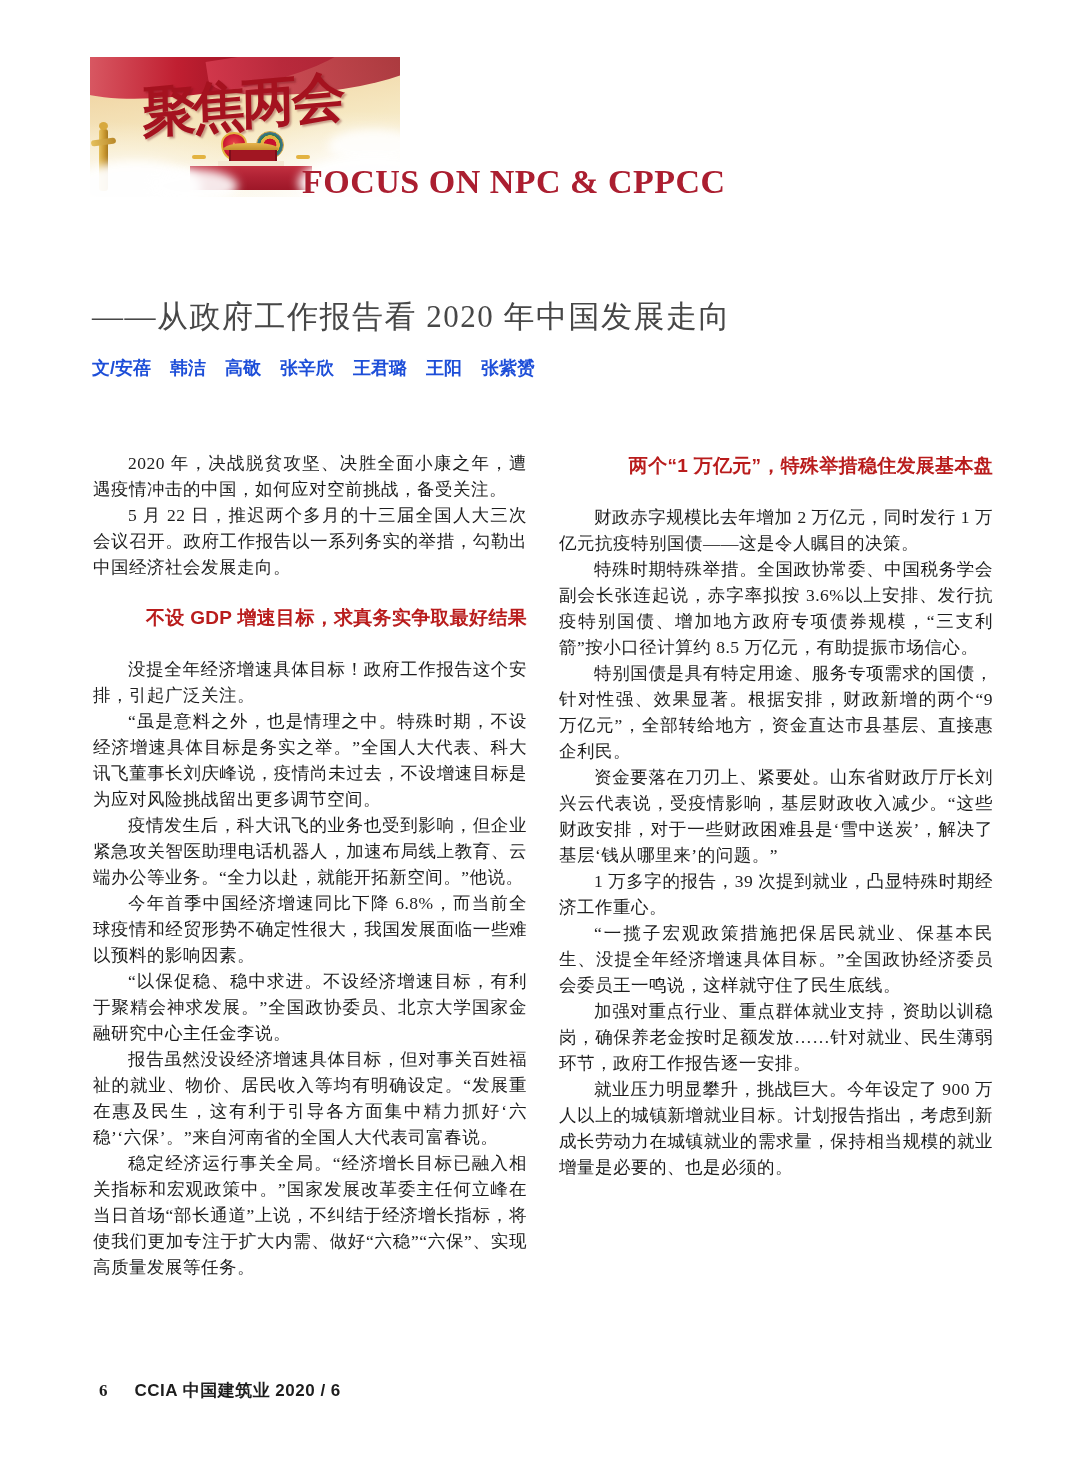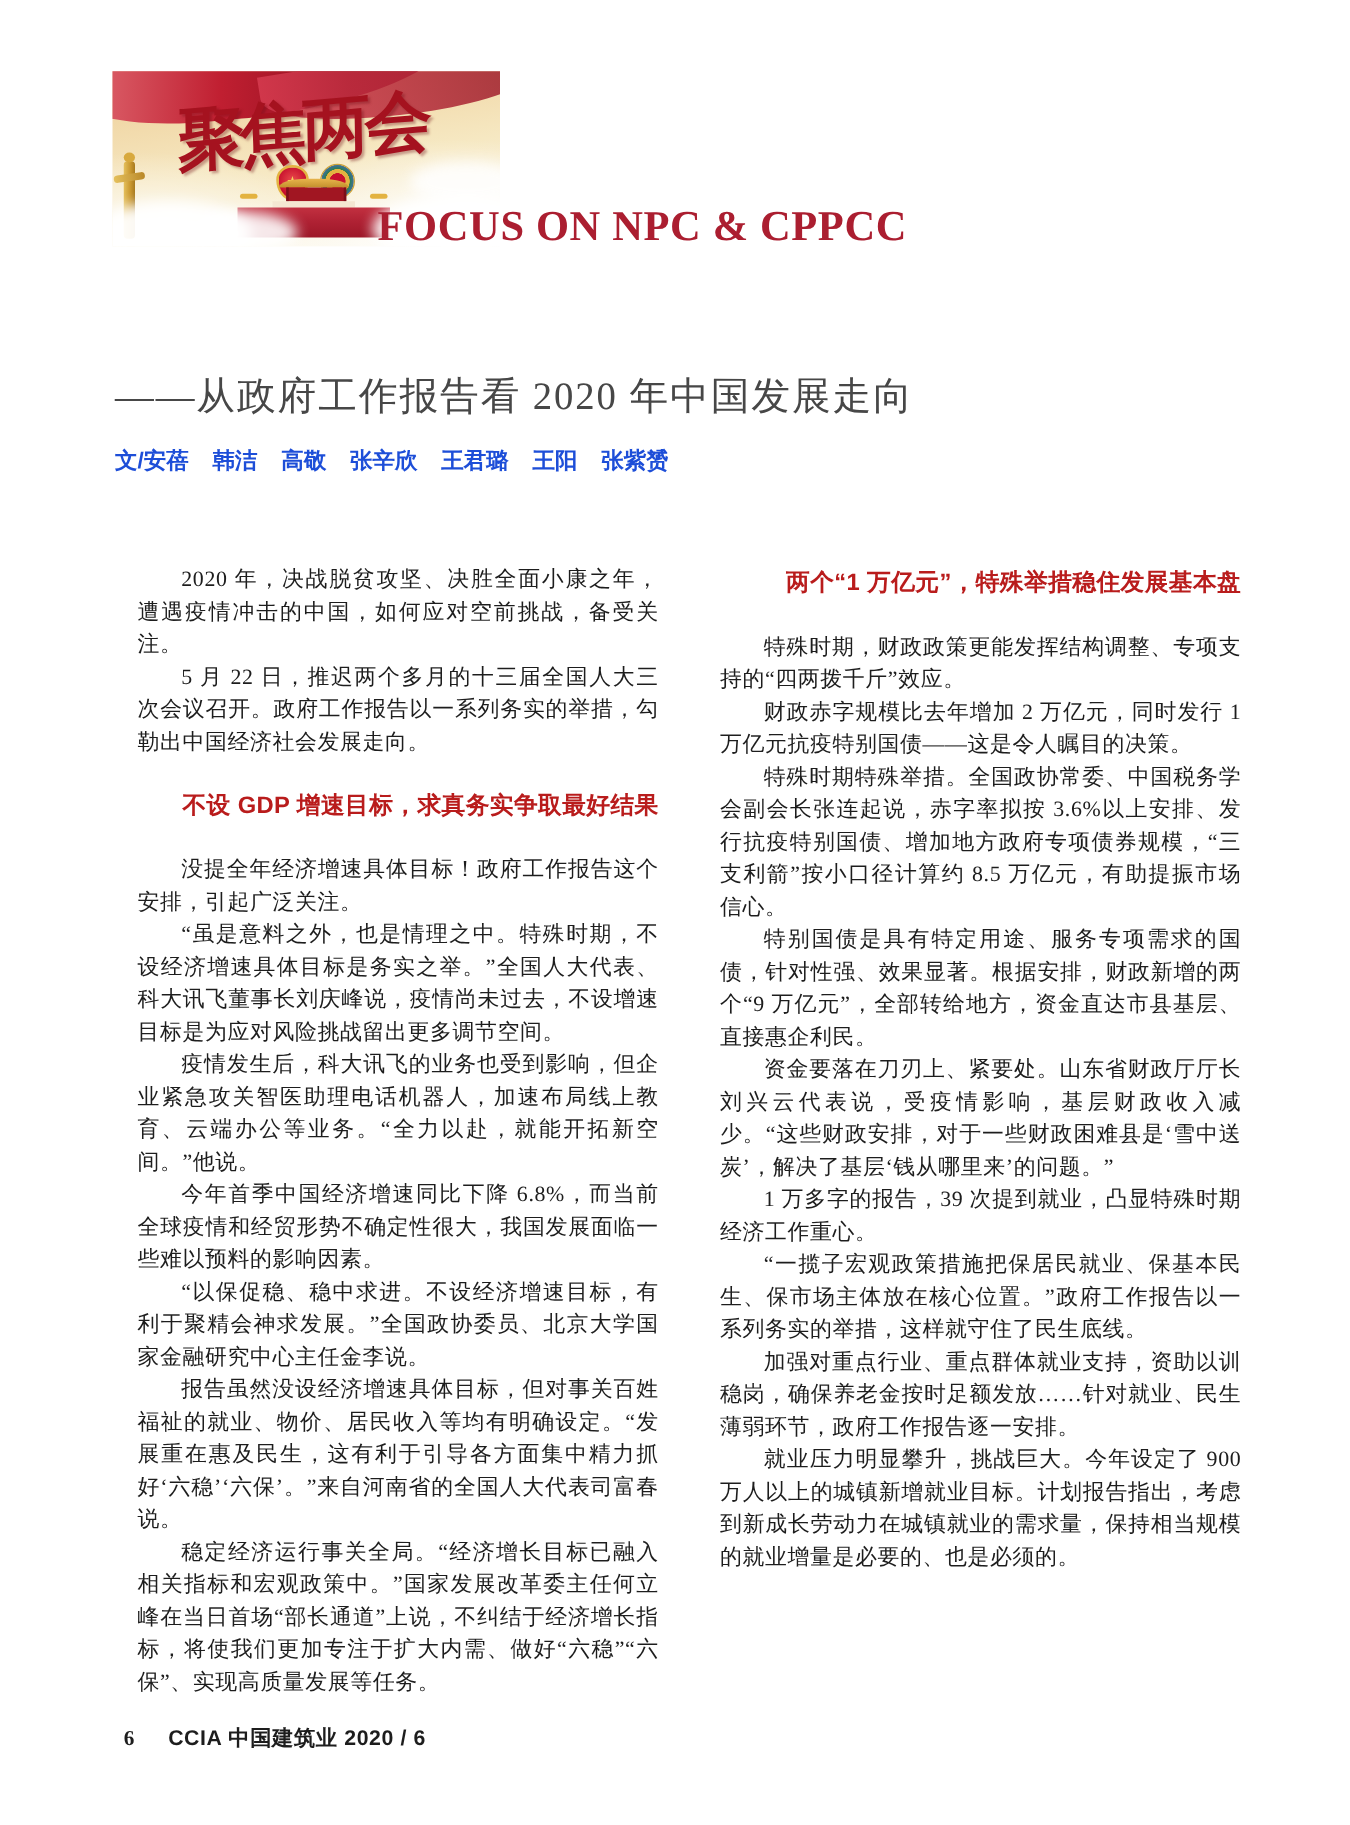--- a/index.html
+++ b/index.html
@@ -121,21 +121,21 @@
     font-family:"Liberation Sans","DejaVu Sans",sans-serif;
     font-size:18px; font-weight:700; color:#1d4ed8;
     word-spacing:14px; white-space:nowrap;
   }
 
   
   .columns {
     position:absolute; left:93px; top:450px; width:900px;
     display:flex; gap:32px; align-items:flex-start;
   }
-  .col { width:434px;margin-left:17px; }
+  .col { width:434px; }
   .body-p {
     margin:0; text-indent:2em;
     font-size:17.5px; line-height:26px;
     text-align:justify; letter-spacing:0.5px; color:#1d1d1d;
     font-family:"Liberation Serif","DejaVu Serif",serif;
   }
   .col-h {
     margin:25px 0;
     font-family:"Liberation Sans","DejaVu Sans",sans-serif;
     font-size:19px; font-weight:700; text-align:right;
@@ -190,27 +190,26 @@
       <p class="body-p">没提全年经济增速具体目标！政府工作报告这个安排，引起广泛关注。</p>
       <p class="body-p">“虽是意料之外，也是情理之中。特殊时期，不设经济增速具体目标是务实之举。”全国人大代表、科大讯飞董事长刘庆峰说，疫情尚未过去，不设增速目标是为应对风险挑战留出更多调节空间。</p>
       <p class="body-p">疫情发生后，科大讯飞的业务也受到影响，但企业紧急攻关智医助理电话机器人，加速布局线上教育、云端办公等业务。“全力以赴，就能开拓新空间。”他说。</p>
       <p class="body-p">今年首季中国经济增速同比下降 6.8%，而当前全球疫情和经贸形势不确定性很大，我国发展面临一些难以预料的影响因素。</p>
       <p class="body-p">“以保促稳、稳中求进。不设经济增速目标，有利于聚精会神求发展。”全国政协委员、北京大学国家金融研究中心主任金李说。</p>
       <p class="body-p">报告虽然没设经济增速具体目标，但对事关百姓福祉的就业、物价、居民收入等均有明确设定。“发展重在惠及民生，这有利于引导各方面集中精力抓好‘六稳’‘六保’。”来自河南省的全国人大代表司富春说。</p>
       <p class="body-p">稳定经济运行事关全局。“经济增长目标已融入相关指标和宏观政策中。”国家发展改革委主任何立峰在当日首场“部长通道”上说，不纠结于经济增长指标，将使我们更加专注于扩大内需、做好“六稳”“六保”、实现高质量发展等任务。</p>
     </section>
     <section class="col">
       <h3 class="col-h">两个“1 万亿元”，特殊举措稳住发展基本盘</h3>
-      <p class="body-p">特殊时期，财政政策更能发挥结构调整、专项支持的“四两拨千斤”效应。</p>
       <p class="body-p">财政赤字规模比去年增加 2 万亿元，同时发行 1 万亿元抗疫特别国债——这是令人瞩目的决策。</p>
       <p class="body-p">特殊时期特殊举措。全国政协常委、中国税务学会副会长张连起说，赤字率拟按 3.6%以上安排、发行抗疫特别国债、增加地方政府专项债券规模，“三支利箭”按小口径计算约 8.5 万亿元，有助提振市场信心。</p>
       <p class="body-p">特别国债是具有特定用途、服务专项需求的国债，针对性强、效果显著。根据安排，财政新增的两个“9 万亿元”，全部转给地方，资金直达市县基层、直接惠企利民。</p>
       <p class="body-p">资金要落在刀刃上、紧要处。山东省财政厅厅长刘兴云代表说，受疫情影响，基层财政收入减少。“这些财政安排，对于一些财政困难县是‘雪中送炭’，解决了基层‘钱从哪里来’的问题。”</p>
       <p class="body-p">1 万多字的报告，39 次提到就业，凸显特殊时期经济工作重心。</p>
-      <p class="body-p">“一揽子宏观政策措施把保居民就业、保基本民生、保市场主体放在核心位置。”政府工作报告以一系列务实的举措，这样就守住了民生底线。</p>
+      <p class="body-p">“一揽子宏观政策措施把保居民就业、保基本民生、没提全年经济增速具体目标。”全国政协经济委员会委员王一鸣说，这样就守住了民生底线。</p>
       <p class="body-p">加强对重点行业、重点群体就业支持，资助以训稳岗，确保养老金按时足额发放……针对就业、民生薄弱环节，政府工作报告逐一安排。</p>
       <p class="body-p">就业压力明显攀升，挑战巨大。今年设定了 900 万人以上的城镇新增就业目标。计划报告指出，考虑到新成长劳动力在城镇就业的需求量，保持相当规模的就业增量是必要的、也是必须的。</p>
     </section>
   </main>
 
   <footer class="page-footer">
     <span class="footer-page-num">6</span>
     <span class="footer-journal">CCIA 中国建筑业 2020 / 6</span>
   </footer>
 

